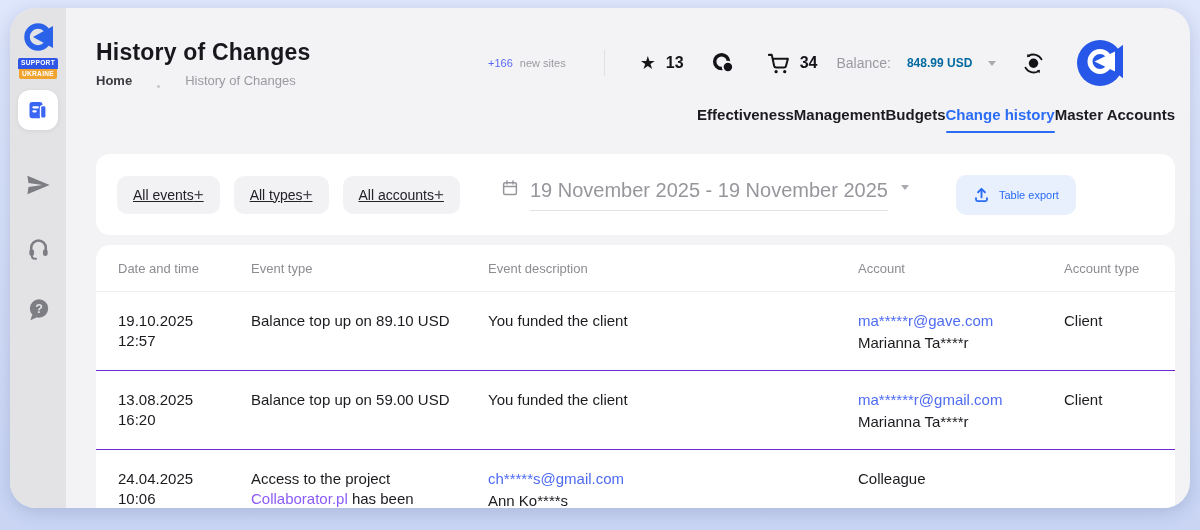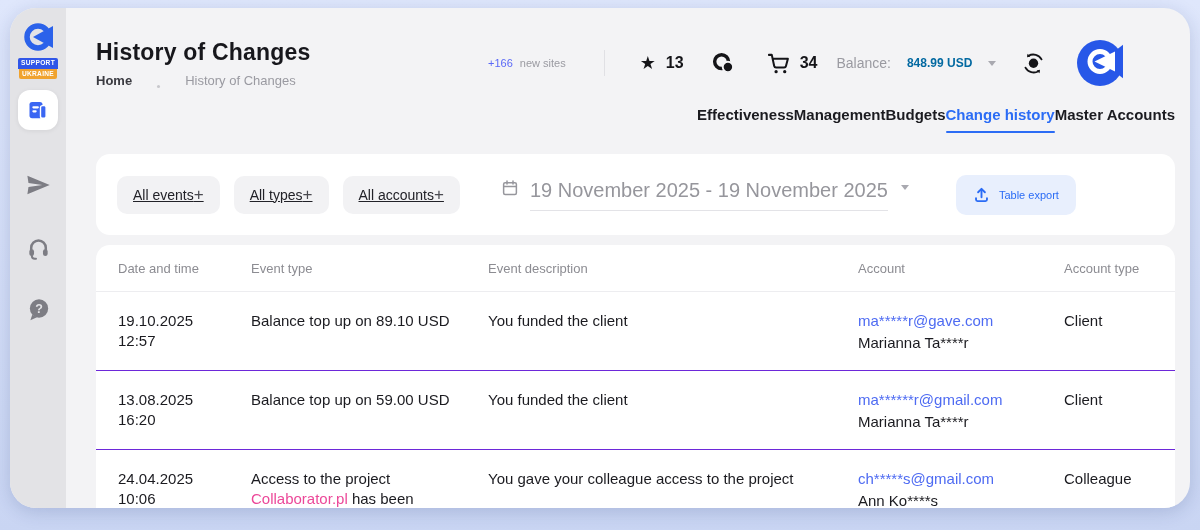--- a/index.html
+++ b/index.html
@@ -63,21 +63,21 @@
   .datepicker svg { margin-top:0; }
   .export-btn { margin-left:47px; height:40px; background:#e8effd; color:#2b6cf5; border:none; border-radius:10px; display:flex; align-items:center; gap:9px; padding:0 17px; font-size:11px; font-family:inherit; cursor:pointer; white-space:nowrap;text-align:center; }
   
   .table-card { margin-top:10px; background:#fff; border-radius:14px 14px 0 0; height:300px; overflow:hidden; }
   .thead, .trow { display:grid; grid-template-columns:133px 237px 370px 206px 1fr; padding-left:22px; }
   .thead { height:47px; align-items:center; border-bottom:1px solid #ededf0; color:#8c8c92; font-size:13px; }
   .trow { padding-top:19px; padding-bottom:17px; border-bottom:1px solid #6d28d9; font-size:15px; line-height:20px; color:#1b1b20; }
   .cell { padding-right:26px; }
   .email { color:#4e6bf2; display:block; cursor:pointer; }
   .acct-name { display:block; margin-top:2px; }
-  .link { color:#ec4899; cursor:pointer; }
+  .link { color:#8b5cf6; cursor:pointer; }
 </style>
 </head>
 <body>
 
 <div class="window">
 
   <aside class="sidebar">
     <div class="logo">
       <svg width="36" height="36" viewBox="0 0 36 36">
         <circle cx="18" cy="16" r="11" fill="none" stroke="#2b62ea" stroke-width="5.5"></circle>
@@ -257,21 +257,20 @@
         <div class="cell">Client</div>
       </div>
 
       <div class="trow">
         <div class="cell">24.04.2025 10:06</div>
         <div class="cell">
           <span>Access to the project</span>
           <span class="link">Collaborator.pl</span>
           <span>has been granted</span>
         </div>
-        <div class="cell">You gave your colleague access to the project</div>
         <div class="cell">
           <span class="email">ch*****s@gmail.com</span>
           <span class="acct-name">Ann Ko****s</span>
         </div>
         <div class="cell">Colleague</div>
       </div>
     </section>
 
   </main>
 </div>

